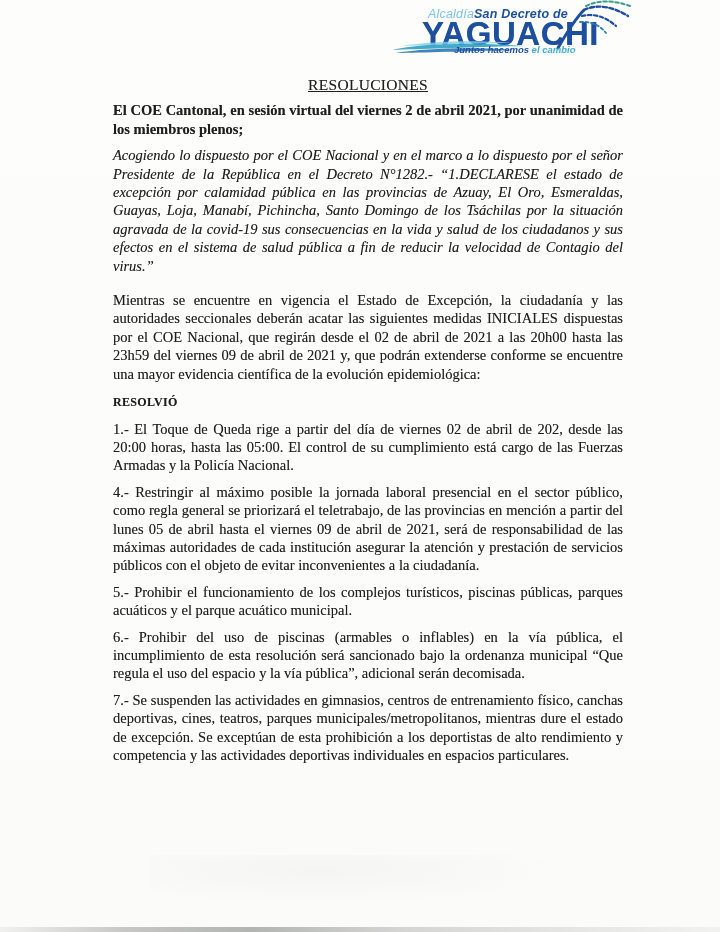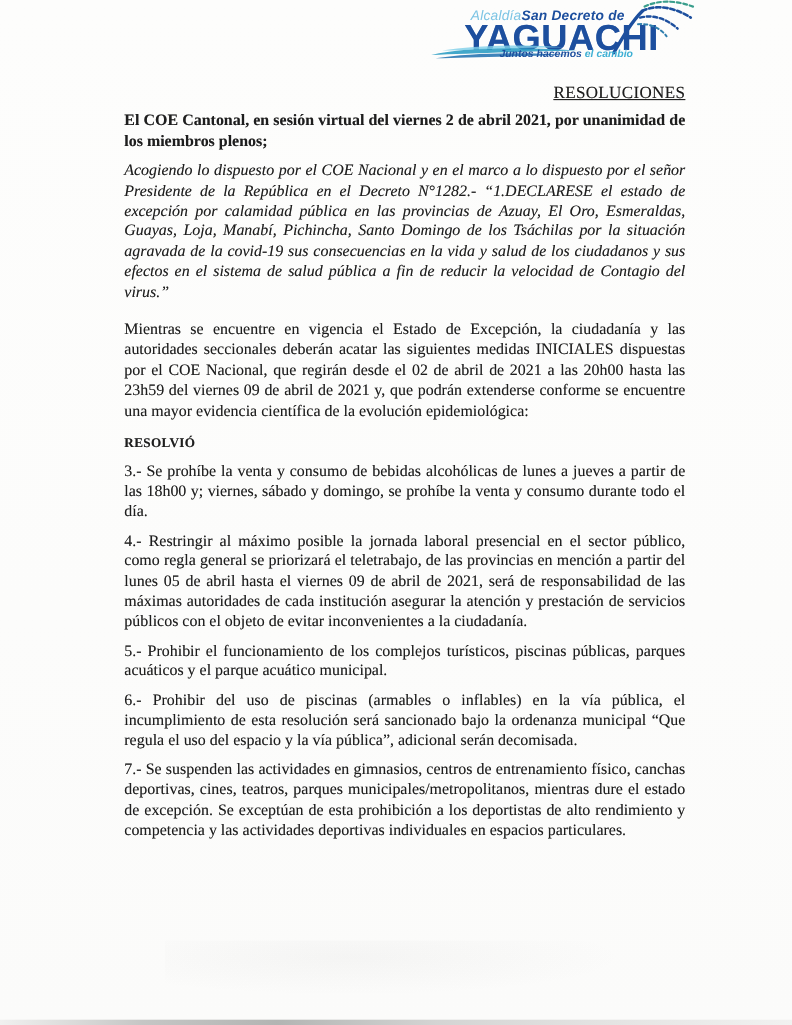--- a/index.html
+++ b/index.html
@@ -77,21 +77,21 @@
   
   .content {
     position: absolute;
     left: 113px;
     top: 76px;
     width: 510px;
     font-size: 14.5px;
     line-height: 18.4px;
     text-shadow: 0 0 0.4px rgba(30,30,30,0.45);
   }
-  .title-block { text-align: right; margin-bottom: 7px; }
+  .title-block { text-align: center; margin-bottom: 7px; }
   .doc-title {
     font-size: 15.5px;
     text-decoration: underline;
     letter-spacing: 0.3px;
   }
   .doc-subtitle { font-size: 15.5px; letter-spacing: 0.2px; }
   .content p { text-align: justify; margin-bottom: 8px; }
   p.no-gap { margin-bottom: 16px; font-style: italic; }
   .opening { font-weight: bold; }
   .resolvio {
@@ -155,21 +155,21 @@
       <div class="doc-title">RESOLUCIONES</div>
     </div>
 
     <p class="opening">El COE Cantonal, en sesión virtual del viernes 2 de abril 2021, por unanimidad de los miembros plenos;</p>
 
     <p class="no-gap">Acogiendo lo dispuesto por el COE Nacional y en el marco a lo dispuesto por el señor Presidente de la República en el Decreto N°1282.- “1.DECLARESE el estado de excepción por calamidad pública en las provincias de Azuay, El Oro, Esmeraldas, Guayas, Loja, Manabí, Pichincha, Santo Domingo de los Tsáchilas por la situación agravada de la covid-19 sus consecuencias en la vida y salud de los ciudadanos y sus efectos en el sistema de salud pública a fin de reducir la velocidad de Contagio del virus.”</p>
     <p>Mientras se encuentre en vigencia el Estado de Excepción, la ciudadanía y las autoridades seccionales deberán acatar las siguientes medidas INICIALES dispuestas por el COE Nacional, que regirán desde el 02 de abril de 2021 a las 20h00 hasta las 23h59 del viernes 09 de abril de 2021 y, que podrán extenderse conforme se encuentre una mayor evidencia científica de la evolución epidemiológica:</p>
 
     <p class="resolvio">RESOLVIÓ</p>
 
-    <p>3.- Se prohíbe la venta y consumo de bebidas alcohólicas de lunes a jueves a partir de las 18h00 y; viernes, sábado y domingo, se prohíbe la venta y consumo durante todo el día.</p>
+    <p>1.- El Toque de Queda rige a partir del día de viernes 02 de abril de 202, desde las 20:00 horas, hasta las 05:00. El control de su cumplimiento está cargo de las Fuerzas Armadas y la Policía Nacional.</p>
     <p>4.- Restringir al máximo posible la jornada laboral presencial en el sector público, como regla general se priorizará el teletrabajo, de las provincias en mención a partir del lunes 05 de abril hasta el viernes 09 de abril de 2021, será de responsabilidad de las máximas autoridades de cada institución asegurar la atención y prestación de servicios públicos con el objeto de evitar inconvenientes a la ciudadanía.</p>
     <p>5.- Prohibir el funcionamiento de los complejos turísticos, piscinas públicas, parques acuáticos y el parque acuático municipal.</p>
     <p>6.- Prohibir del uso de piscinas (armables o inflables) en la vía pública, el incumplimiento de esta resolución será sancionado bajo la ordenanza municipal “Que regula el uso del espacio y la vía pública”, adicional serán decomisada.</p>
     <p>7.- Se suspenden las actividades en gimnasios, centros de entrenamiento físico, canchas deportivas, cines, teatros, parques municipales/metropolitanos, mientras dure el estado de excepción. Se exceptúan de esta prohibición a los deportistas de alto rendimiento y competencia y las actividades deportivas individuales en espacios particulares.</p>
   </main>
 
   <div class="scan-smudge"></div>
   <div class="scan-edge"></div>
 </div>
 

